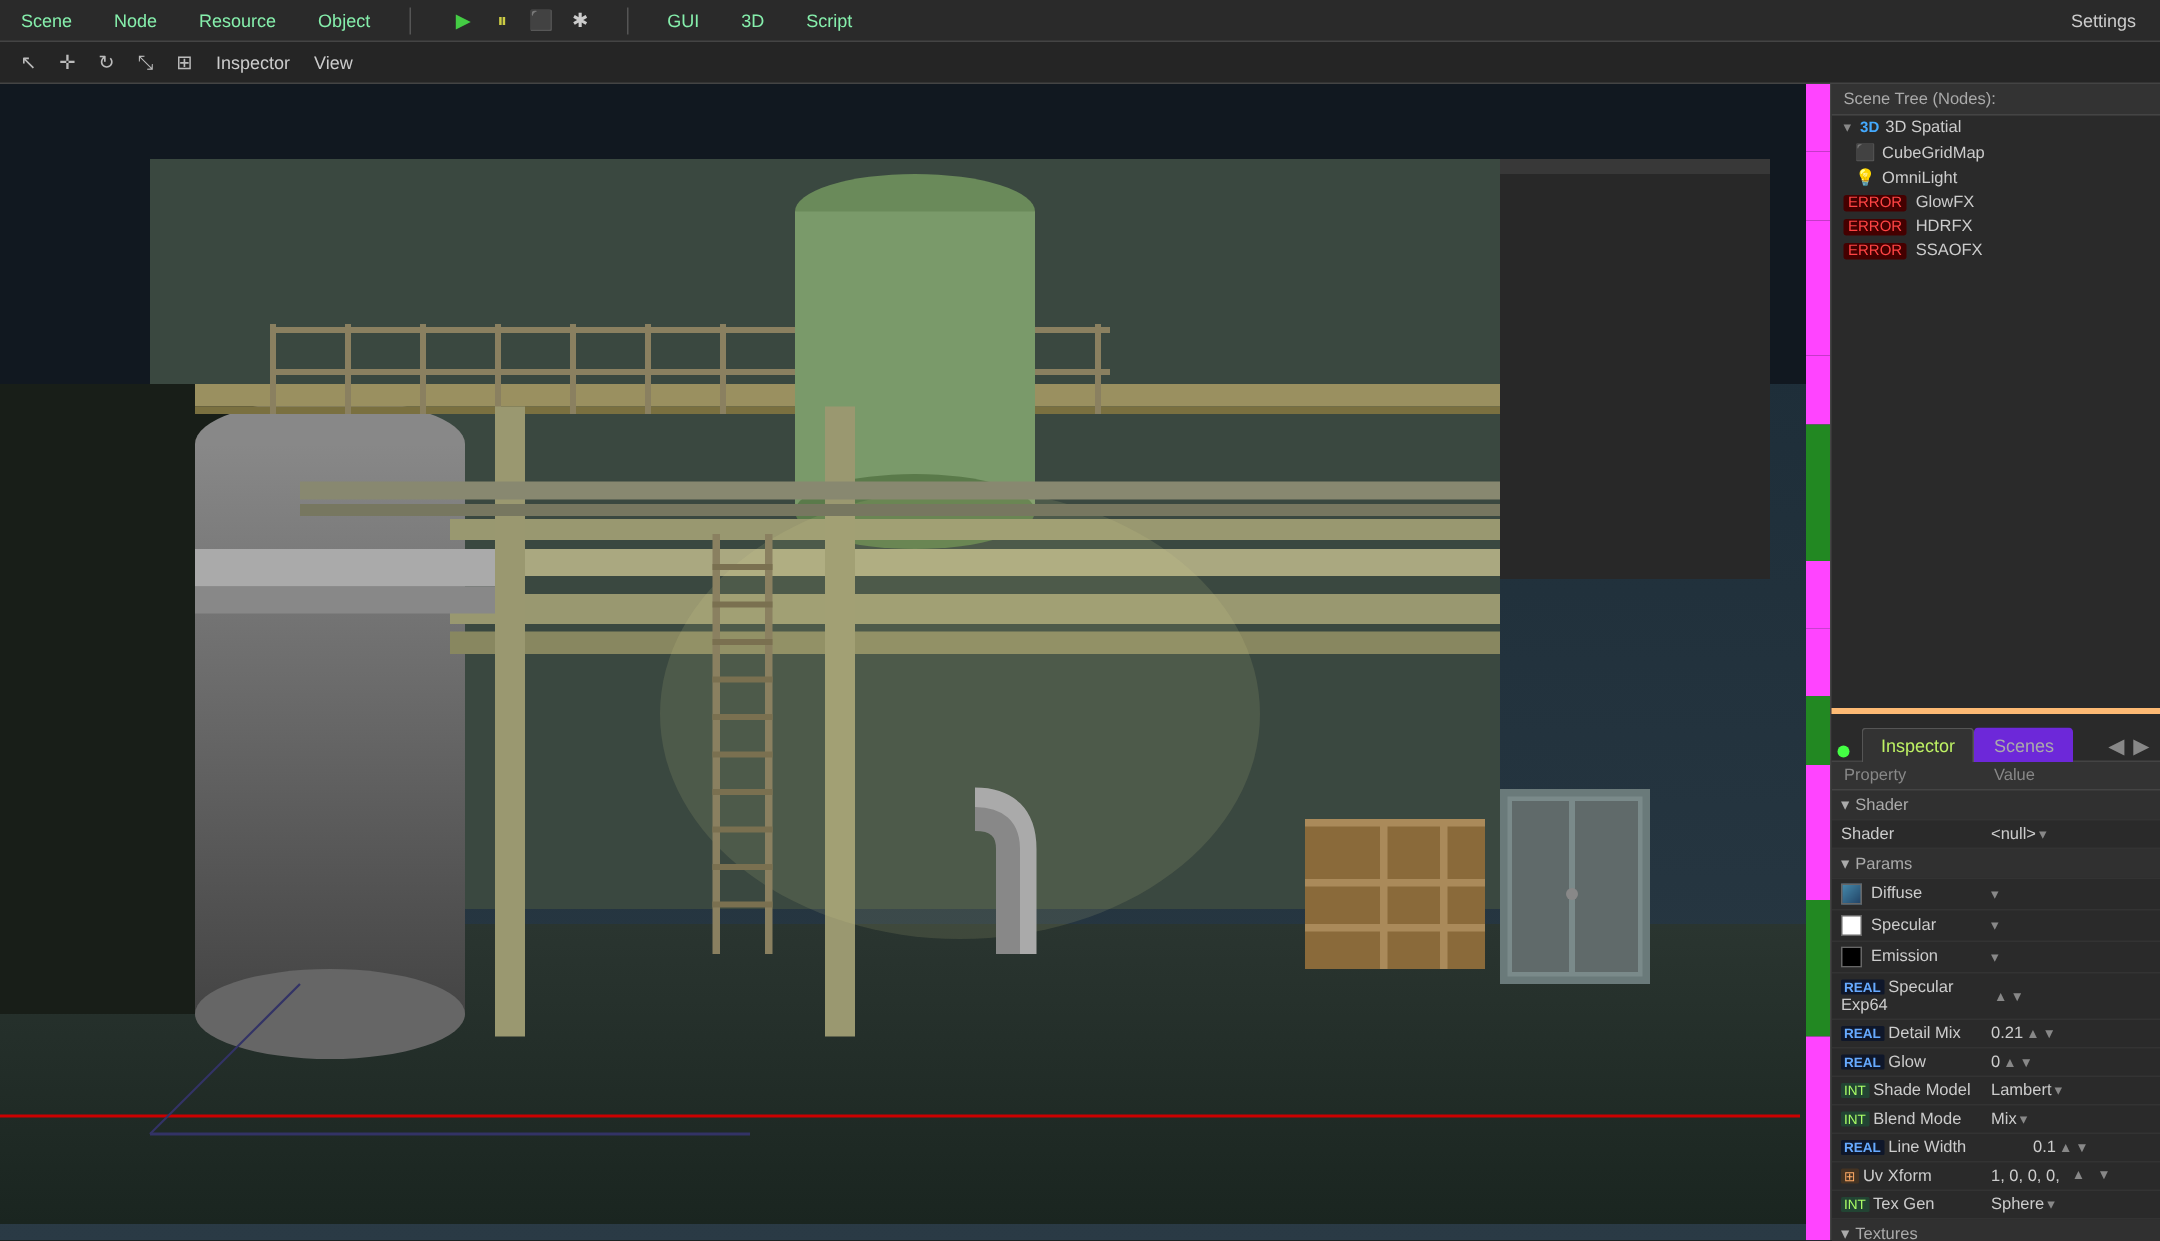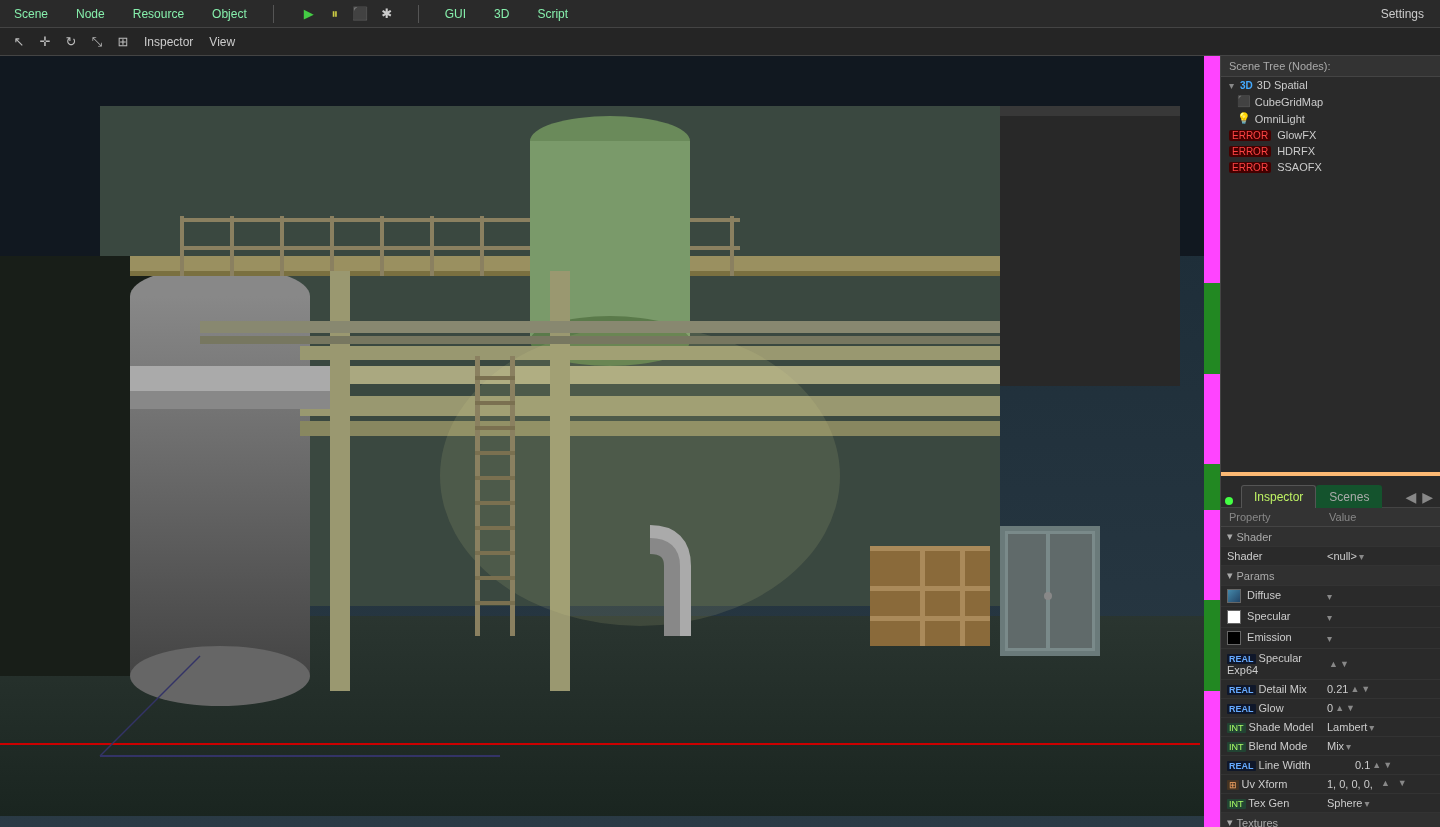--- a/index.html
+++ b/index.html
@@ -190,21 +190,21 @@
       align-items: flex-end;
     }
     .insp-tab {
       padding: 4px 12px;
       font-size: 12px;
       cursor: pointer;
       color: #aaa;
       border: 1px solid transparent;
       border-bottom: none;
       margin-bottom: -1px;
-      background: #14532d;
+      background: #6d28d9;
       border-radius: 3px 3px 0 0;
     }
     .insp-tab.active {
       background: #333;
       color: #bef264;
       border-color: #555;
     }
     .insp-tab-spacer { flex: 1; }
     .insp-arrows {
       display: flex;

